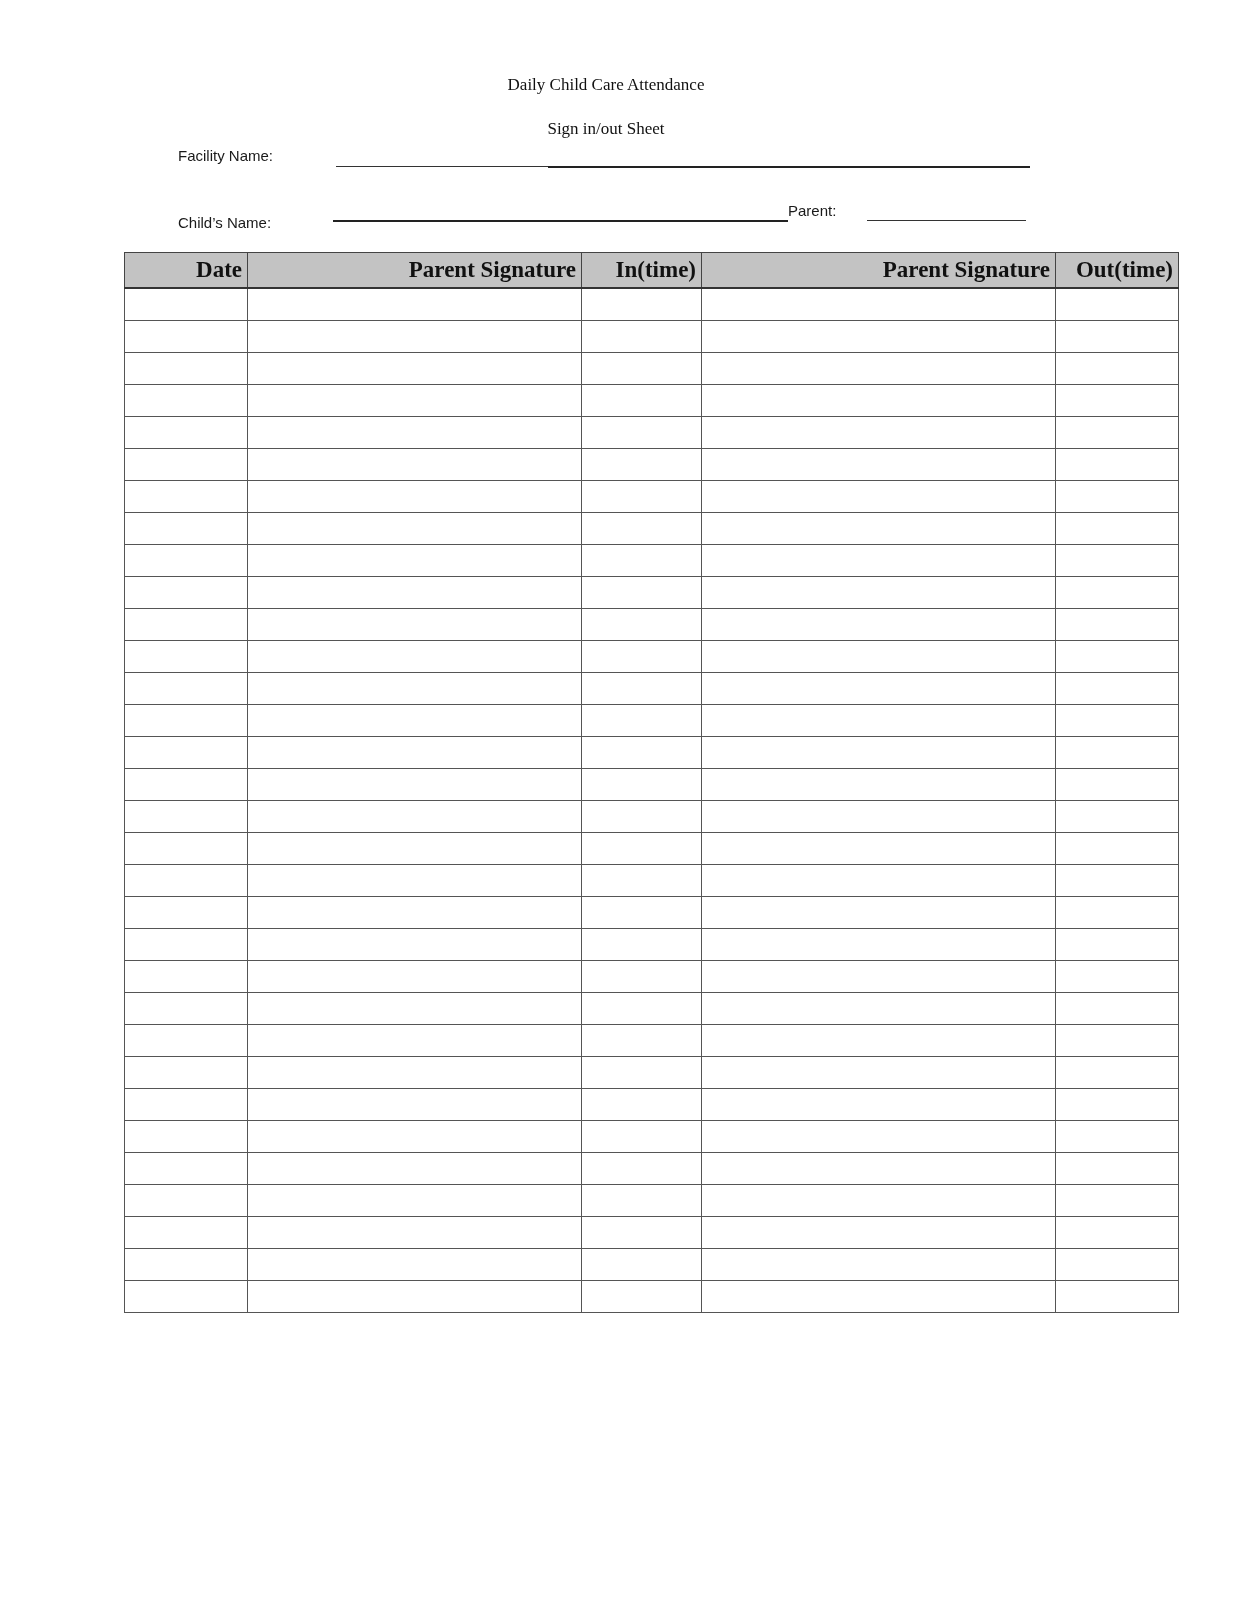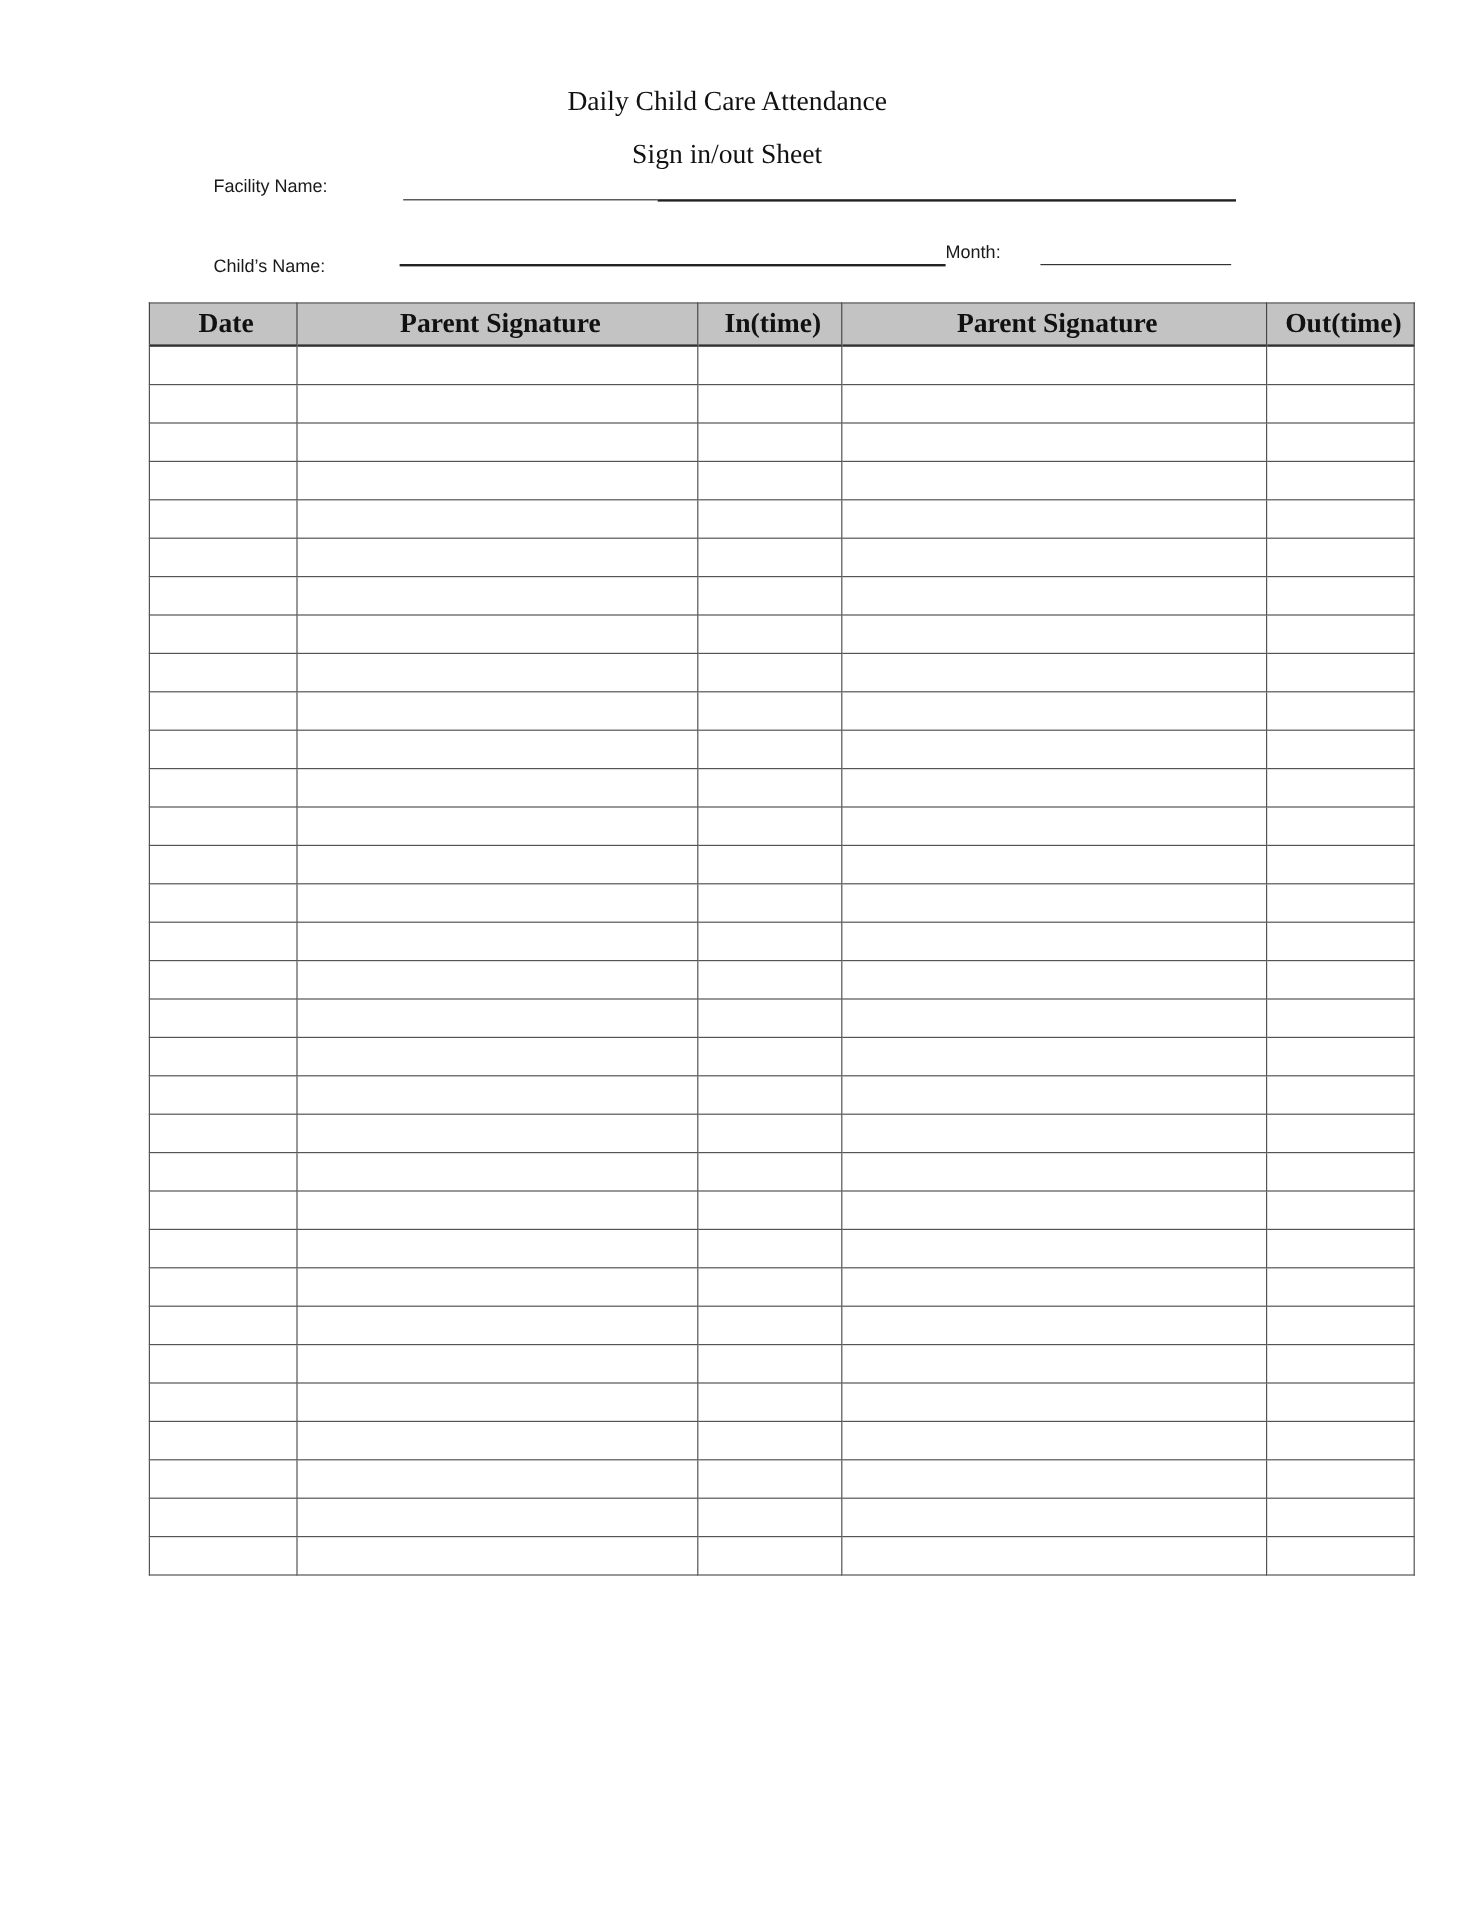--- a/index.html
+++ b/index.html
@@ -13,21 +13,21 @@
       position: relative;
       overflow: hidden;
       color: #111;
     }
     .title {
       position: absolute;
       left: 0;
       width: 1212px;
       text-align: center;
       font-family: "Liberation Serif", serif;
-      font-size: 23px;
+      font-size: 17px;
       line-height: 28px;
       color: #111;
     }
     .title.l1 { top: 71px; }
     .title.l2 { top: 115px; }
 
     .field-label {
       position: absolute;
       font-family: "Liberation Sans", sans-serif;
       font-size: 15px;
@@ -47,21 +47,21 @@
       top: 252px;
       width: 1054px;
       border-collapse: collapse;
       table-layout: fixed;
     }
     .sheet-table th {
       background: #c3c3c3;
       font-family: "Liberation Serif", serif;
       font-weight: bold;
       font-size: 23px;
-      text-align: center;
+      text-align: right;
       padding: 0 5px 0 10px;
       height: 34px;
       border: 1.5px solid #444;
       border-bottom: 2.5px solid #333;
       color: #111;
       white-space: nowrap;
       vertical-align: middle;
     }
     .sheet-table td {
       height: 31px;
@@ -78,21 +78,21 @@
 <div class="title l1">Daily Child Care Attendance</div>
 <div class="title l2">Sign in/out Sheet</div>
 
 <div class="field-label" style="left:178px; top:143px;">Facility Name:</div>
 <div class="uline" style="left:336px; top:166px; width:212px;"></div>
 <div class="uline thick" style="left:548px; top:166px; width:482px;"></div>
 
 <div class="field-label" style="left:178px; top:210px;">Child’s Name:</div>
 <div class="uline thick" style="left:333px; top:220px; width:455px;"></div>
 
-<div class="field-label" style="left:788px; top:198px;">Month:</div>
+<div class="field-label" style="left:788px; top:198px;">Parent:</div>
 <div class="uline" style="left:867px; top:220px; width:159px;"></div>
 
 <table class="sheet-table">
   <colgroup>
     <col style="width:123px">
     <col style="width:334px">
     <col style="width:120px">
     <col style="width:354px">
     <col style="width:123px">
   </colgroup>

